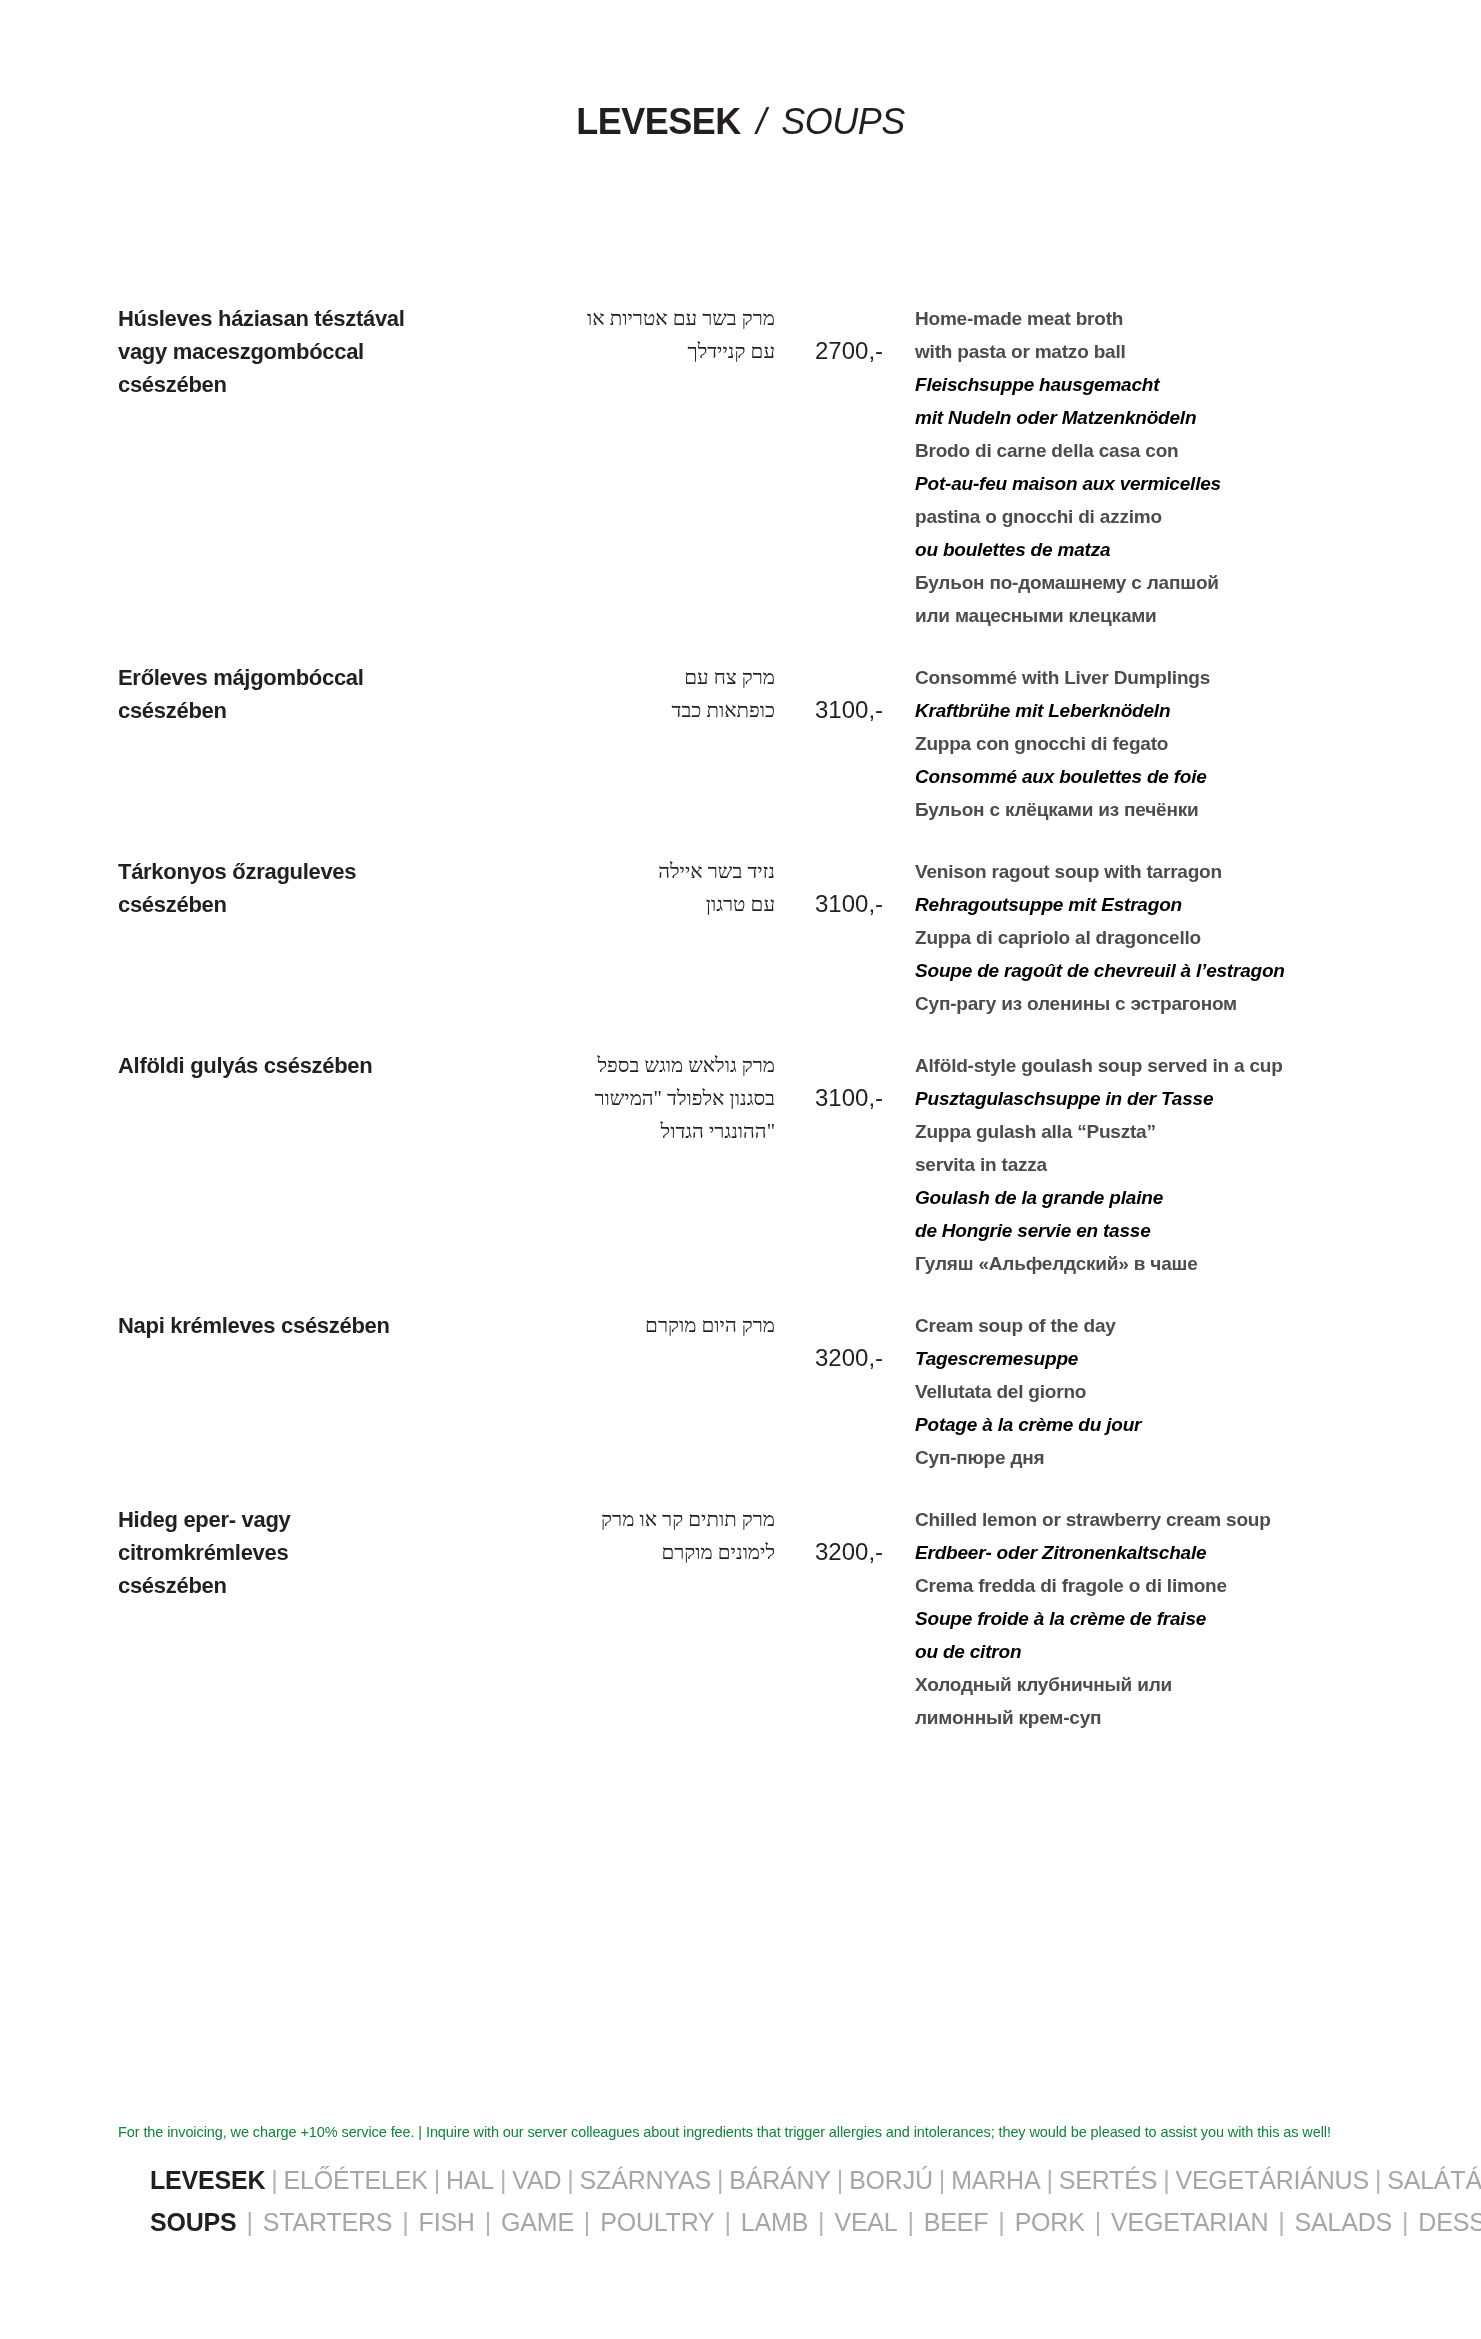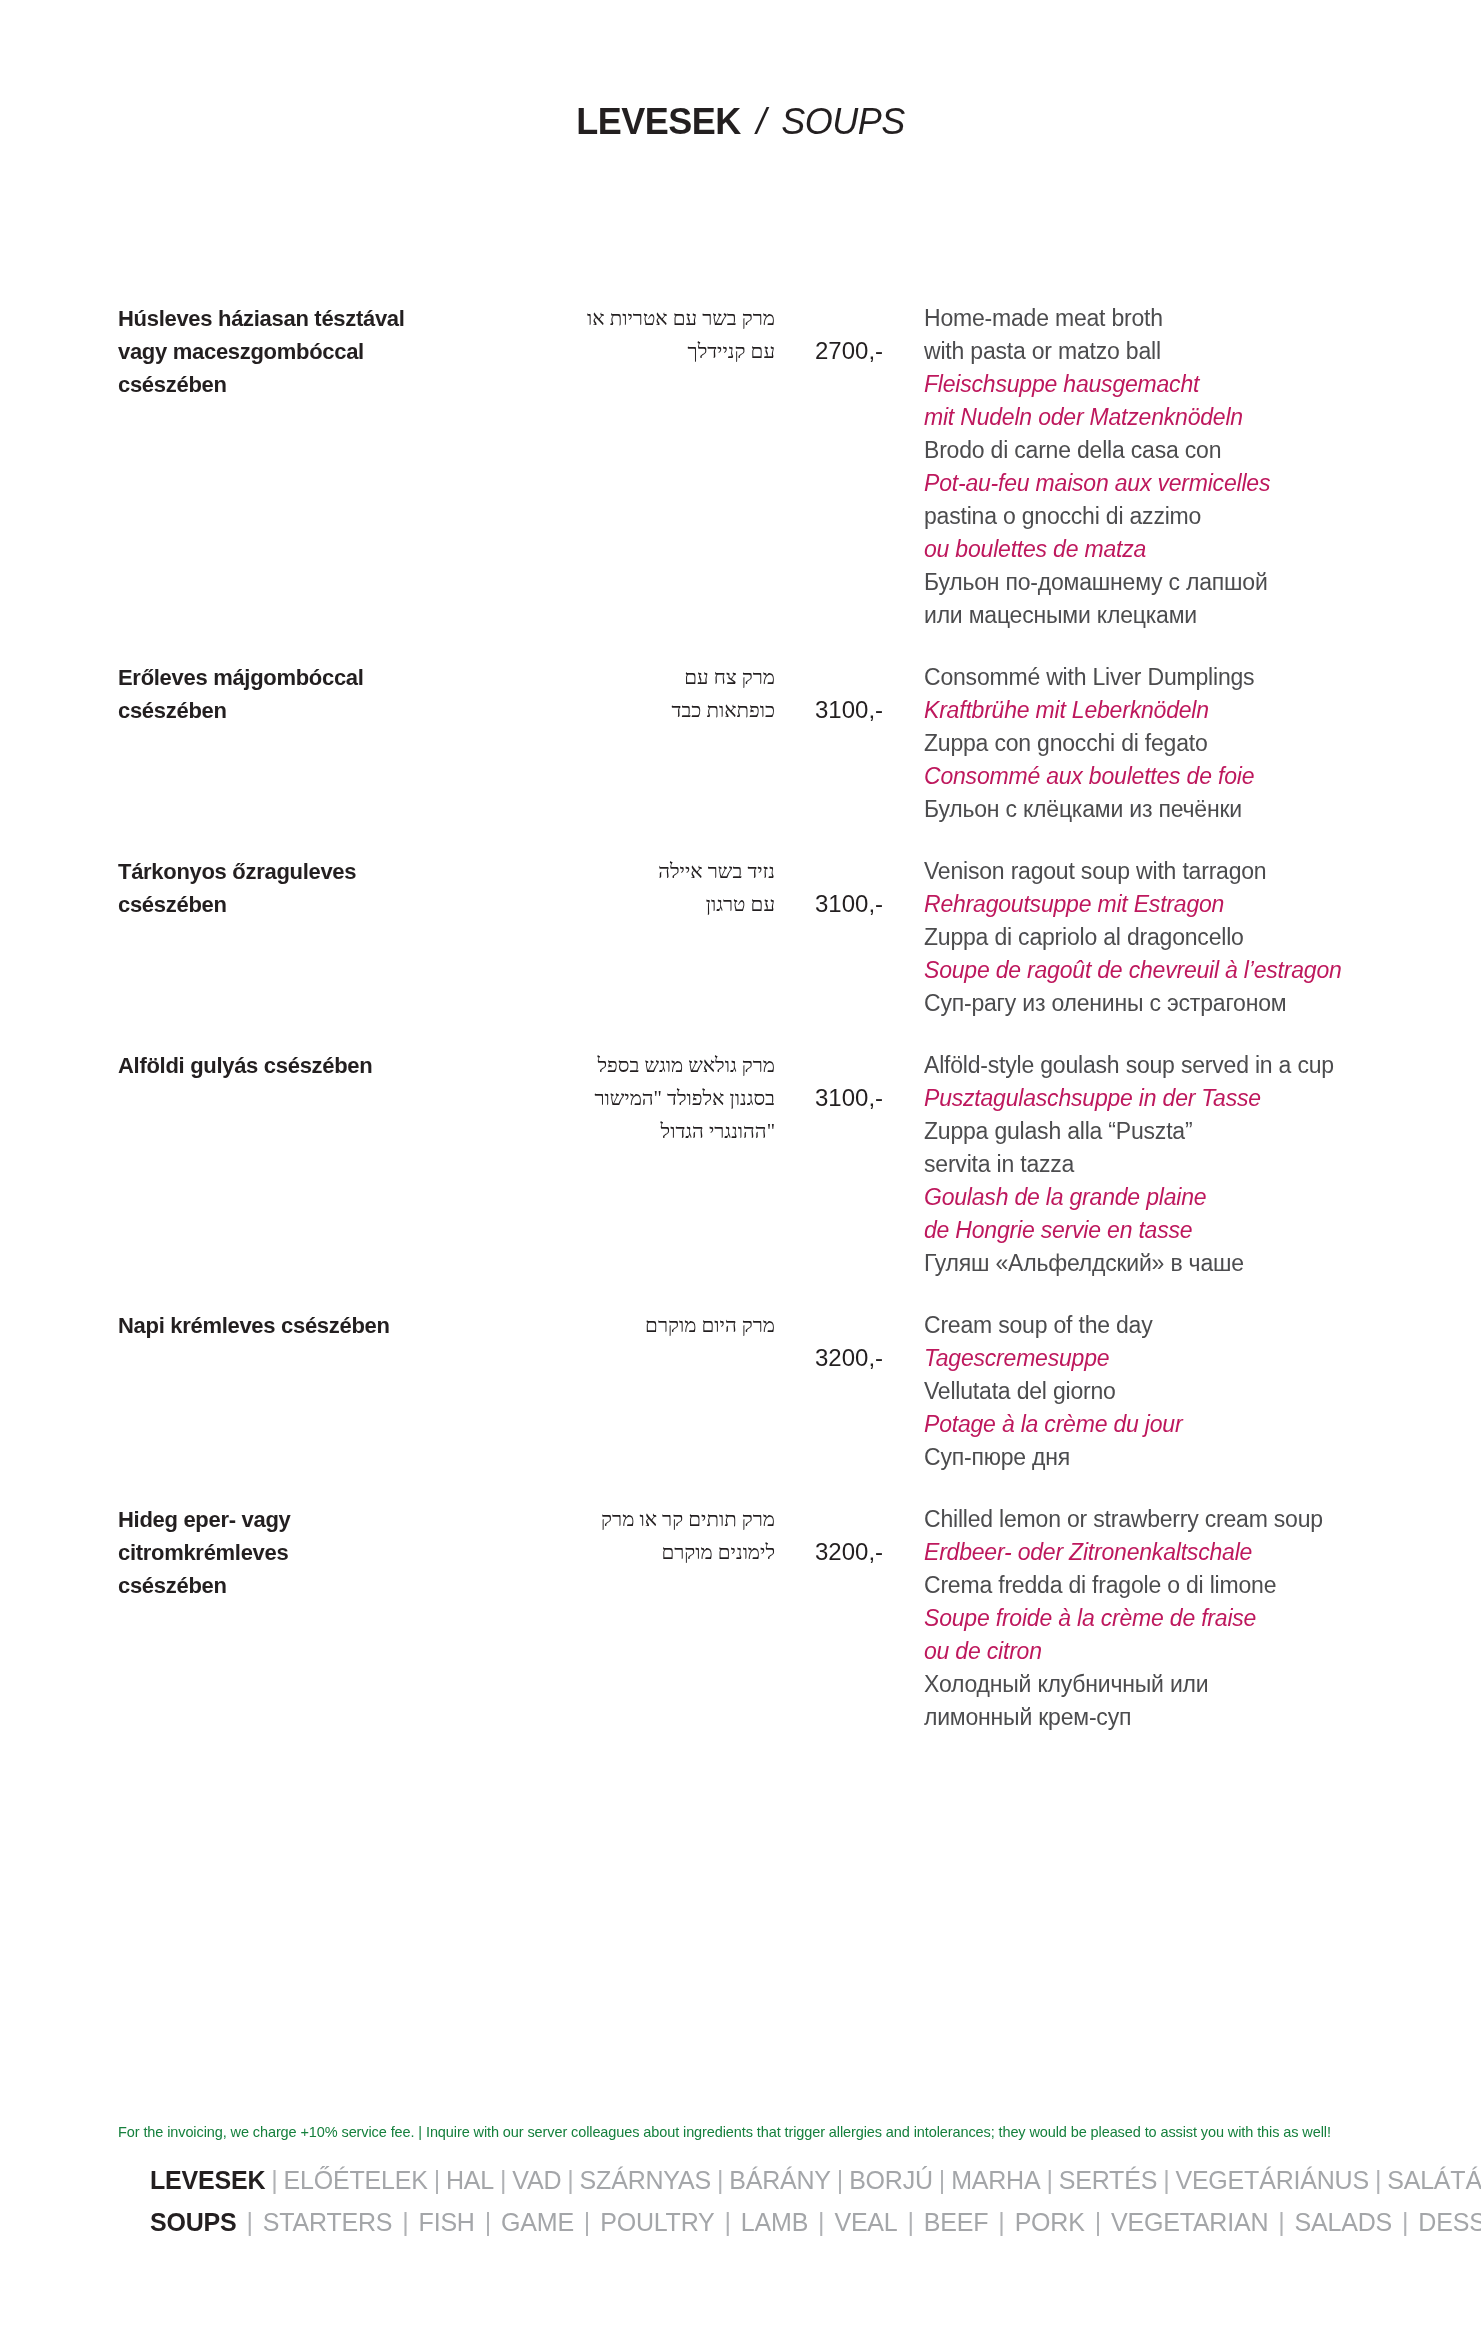--- a/index.html
+++ b/index.html
@@ -17,22 +17,22 @@
 
   .menu{position:absolute;top:302px;left:118px;}
   .row{display:flex;margin-bottom:29px;}
   .ln{line-height:33px;}
   .col-hu{width:302px;font-weight:bold;font-size:22px;letter-spacing:-0.3px;}
   .col-he{
     width:355px;text-align:right;direction:rtl;font-size:20.5px;
     font-family:Liberation Serif, serif;
   }
   .col-price{width:80px;margin-left:40px;font-weight:normal;font-size:24px;line-height:33px;margin-top:32px;}
-  .col-trans{width:455px;margin-left:29px;font-size:23px;color:#4c4c4e;letter-spacing:-0.2px;}
-  .col-trans .it{font-style:italic;color:#be185d;}
+  .col-trans{width:455px;margin-left:20px;font-size:19px;color:#4c4c4e;letter-spacing:-0.2px;font-weight:bold;}
+  .col-trans .it{font-style:italic;color:#000000;}
 
   .footer{position:absolute;top:2124px;left:118px;width:1320px;white-space:nowrap;}
   .note{
     font-size:14.5px;color:#15803d;margin:0 0 26px 0;letter-spacing:-0.1px;
   }
   .nav{font-size:25px;color:#a4a6a9;margin-bottom:13px;letter-spacing:-0.2px;margin-left:32px;}
   .nav .nav-item.active{color:#231f20;font-weight:bold;}
   .nav .sep{margin:0 6px;color:#b0b2b5;font-weight:normal;}
   .nav-en .sep{margin:0 10px;}
 </style>

